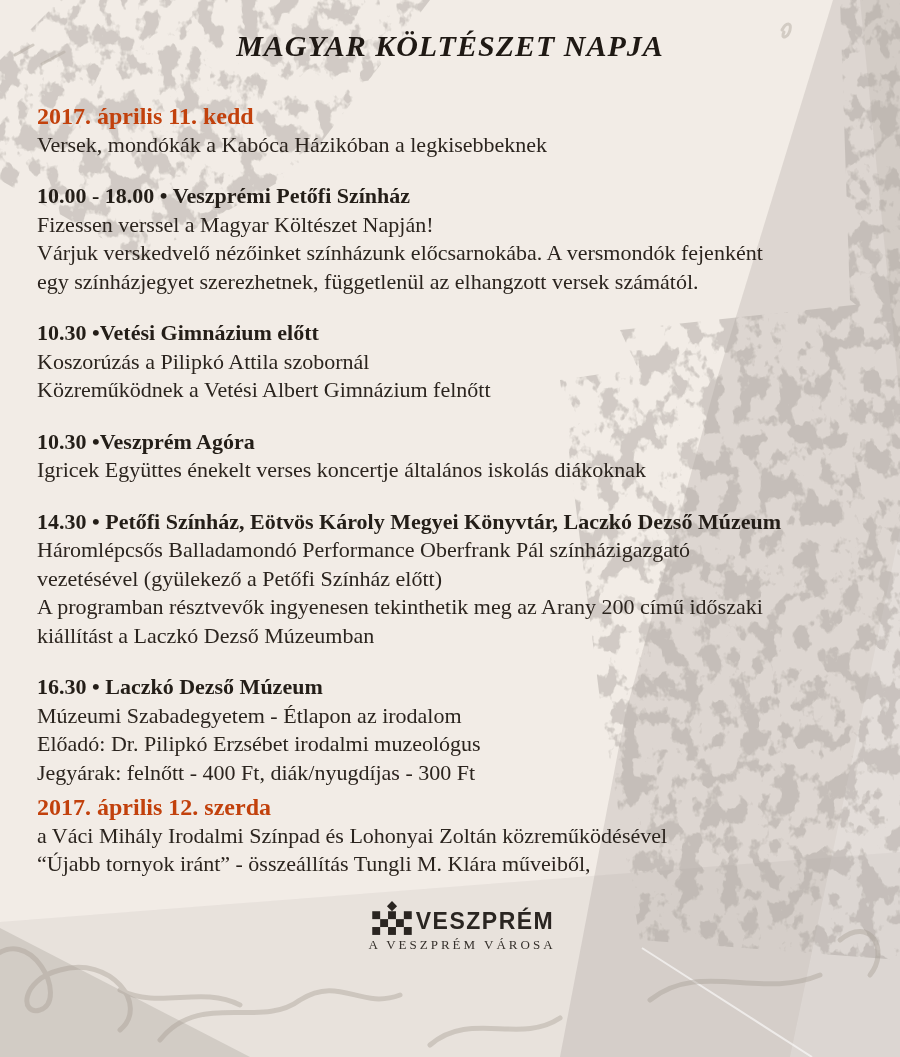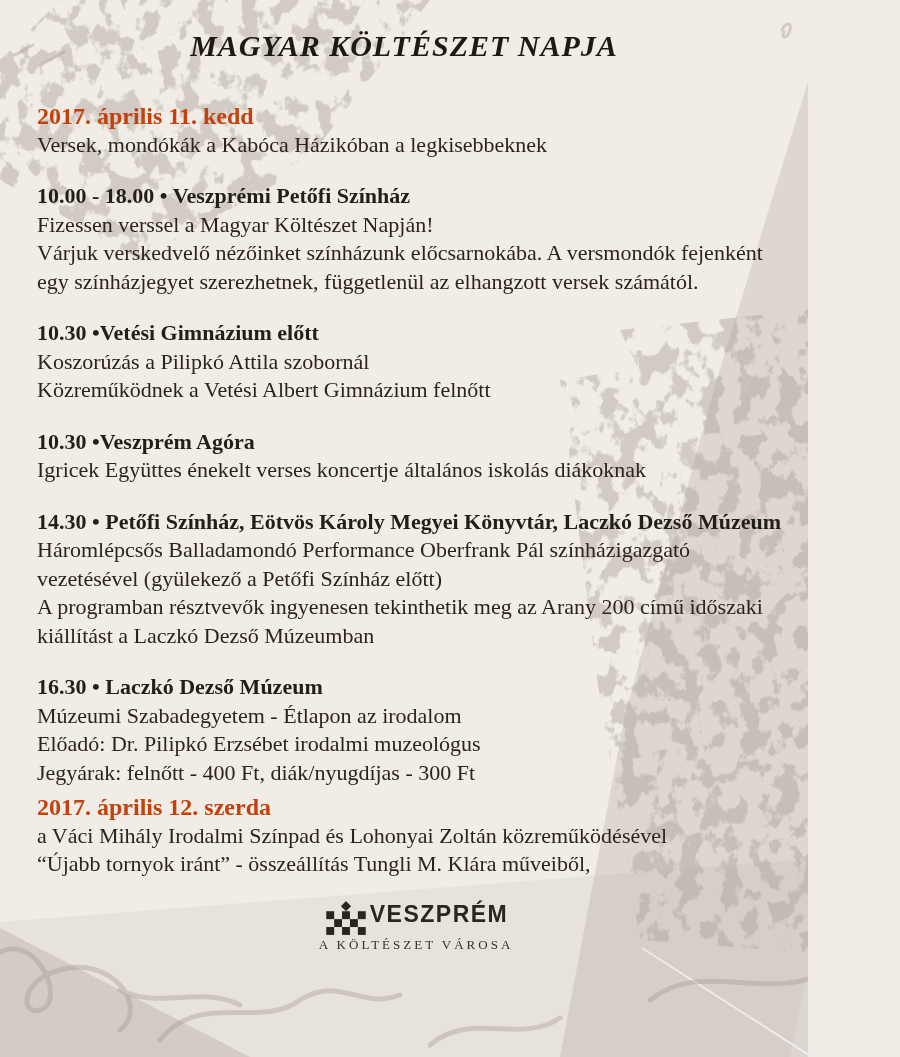--- a/index.html
+++ b/index.html
@@ -2,21 +2,21 @@
 <html><head>
 <meta charset="utf-8">
 <style>
   html,body{margin:0;padding:0;}
   body{
     width:900px;height:1057px;
     font-family:"Liberation Serif","DejaVu Serif",serif;
     background:#f2ece6;
   }
   .page{
-    position:relative;width:808px;height:1057px;overflow:hidden;
+    position:relative;width:900px;height:1057px;overflow:hidden;
   }
   .bg{position:absolute;left:0;top:0;z-index:0;}
   .content{
     position:absolute;inset:0;z-index:1;
     padding:0 37px;box-sizing:border-box;
     color:#2b241e;
   }
   .title{
     margin:28px 0 0 0;
     text-align:center;
@@ -50,21 +50,21 @@
     color:#2b241e;
     white-space:nowrap;
   }
   .logo{
     margin-top:22px;
     text-align:center;
     transform:translateX(12px);
     color:#2a2521;
   }
   .logo-row{
-    display:flex;align-items:flex-start;justify-content:center;gap:2px;
+    display:flex;align-items:flex-end;justify-content:center;gap:2px;
   }
   .logo-name{
     font-family:"Liberation Sans","DejaVu Sans",sans-serif;
     font-weight:700;
     font-size:23px;
     letter-spacing:1.5px;
     color:#2a2521;
   }
   .logo-tagline{
     margin-top:2px;
@@ -187,17 +187,17 @@
             <rect x="30" y="9" width="7" height="7"></rect>
             <rect x="9" y="16" width="7" height="7"></rect>
             <rect x="23" y="16" width="7" height="7"></rect>
             <rect x="2" y="23" width="7" height="7"></rect>
             <rect x="16" y="23" width="7" height="7"></rect>
             <rect x="30" y="23" width="7" height="7"></rect>
           </g>
         </svg>
         <span class="logo-name">VESZPRÉM</span>
       </div>
-      <div class="logo-tagline">A KÖLTÉSZET VÁROSA</div>
+      <div class="logo-tagline">A VESZPRÉM VÁROSA</div>
     </div>
 
   </div>
 </div>
 
 </body></html>

